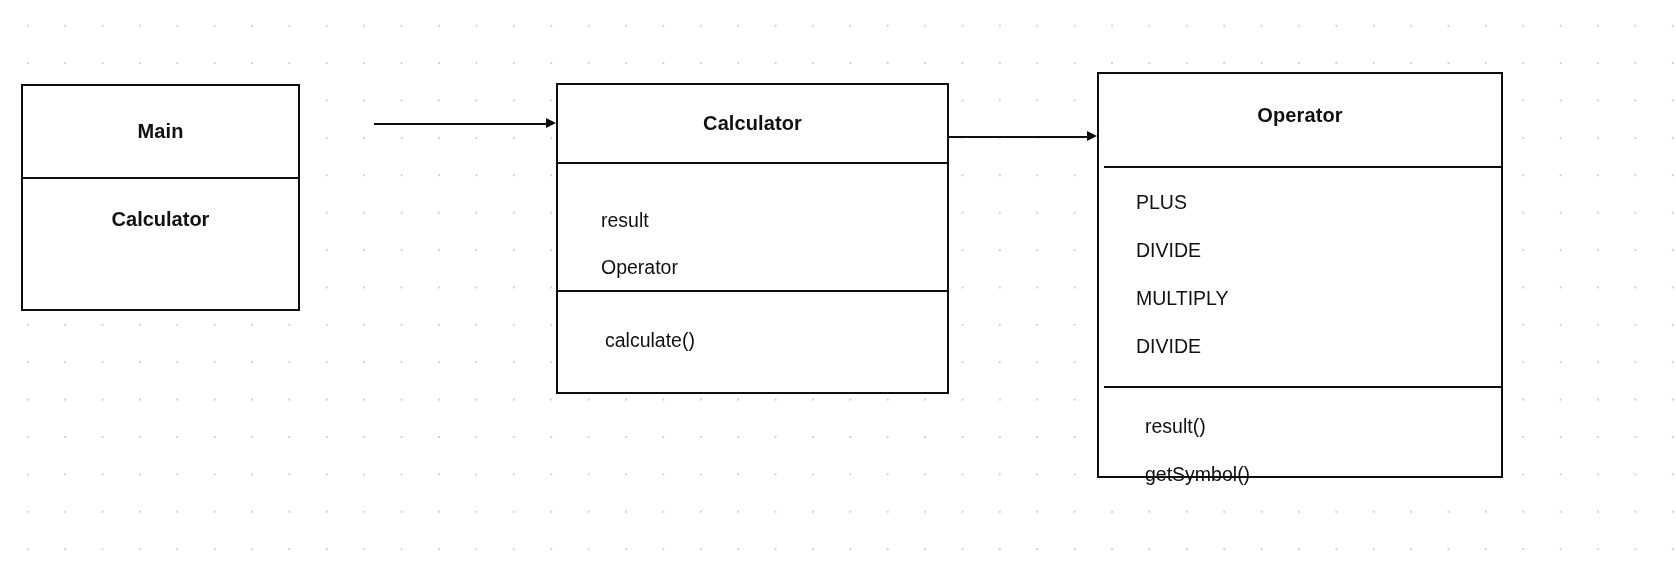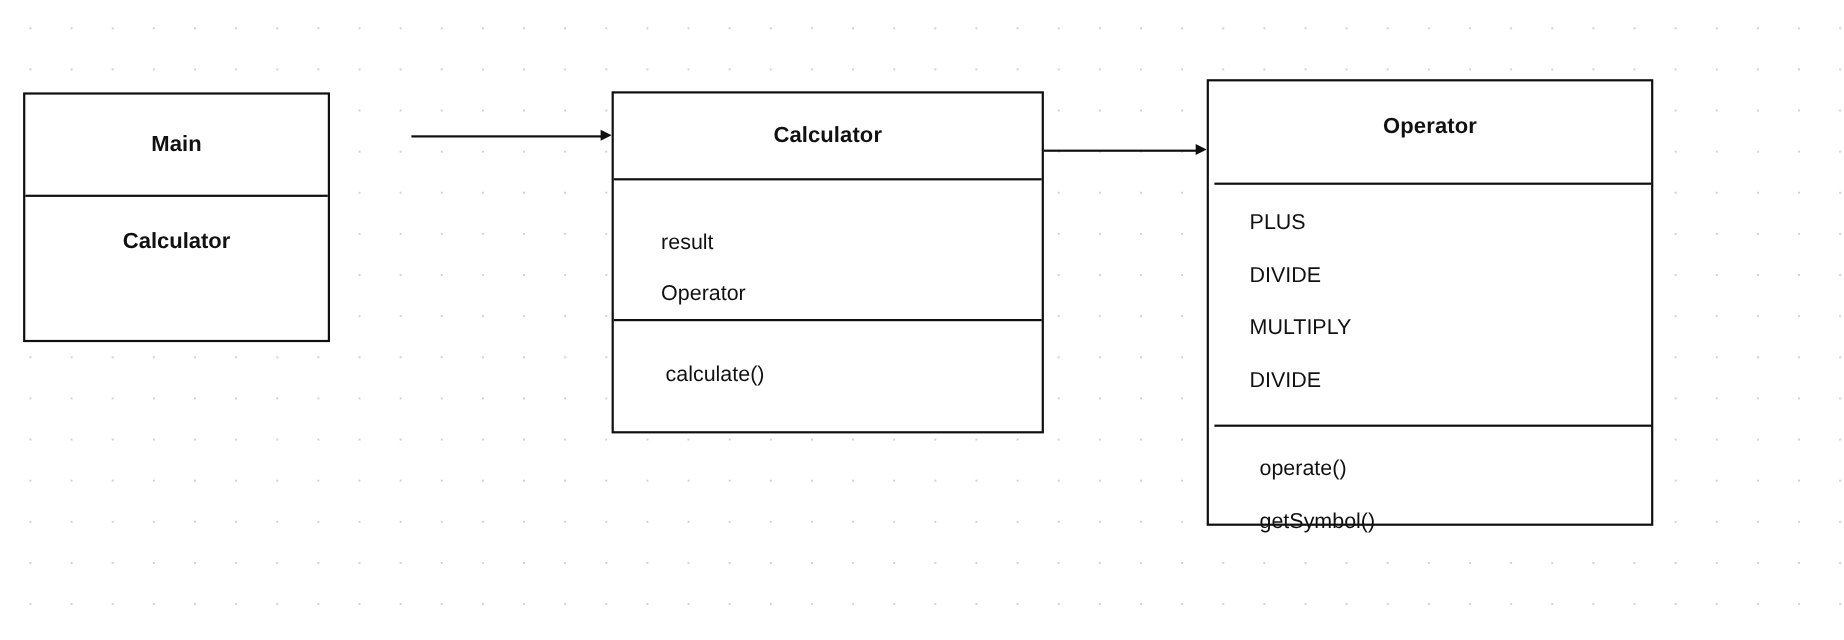--- a/index.html
+++ b/index.html
@@ -156,21 +156,21 @@
     </div>
     <div class="div-inset rule-top"></div>
     <div class="uml-compartment attrs">
       <span class="uml-member">PLUS</span>
       <span class="uml-member">DIVIDE</span>
       <span class="uml-member">MULTIPLY</span>
       <span class="uml-member">DIVIDE</span>
     </div>
     <div class="div-inset rule-mid"></div>
     <div class="uml-compartment ops">
-      <span class="uml-member">operate()</span>
+      <span class="uml-member">result()</span>
       <span class="uml-member">getSymbol()</span>
     </div>
   </div>
 
   <div class="connector" id="conn-main-calculator">
     <div class="shaft"></div>
     <div class="head"></div>
   </div>
 
   <div class="connector" id="conn-calculator-operator">

